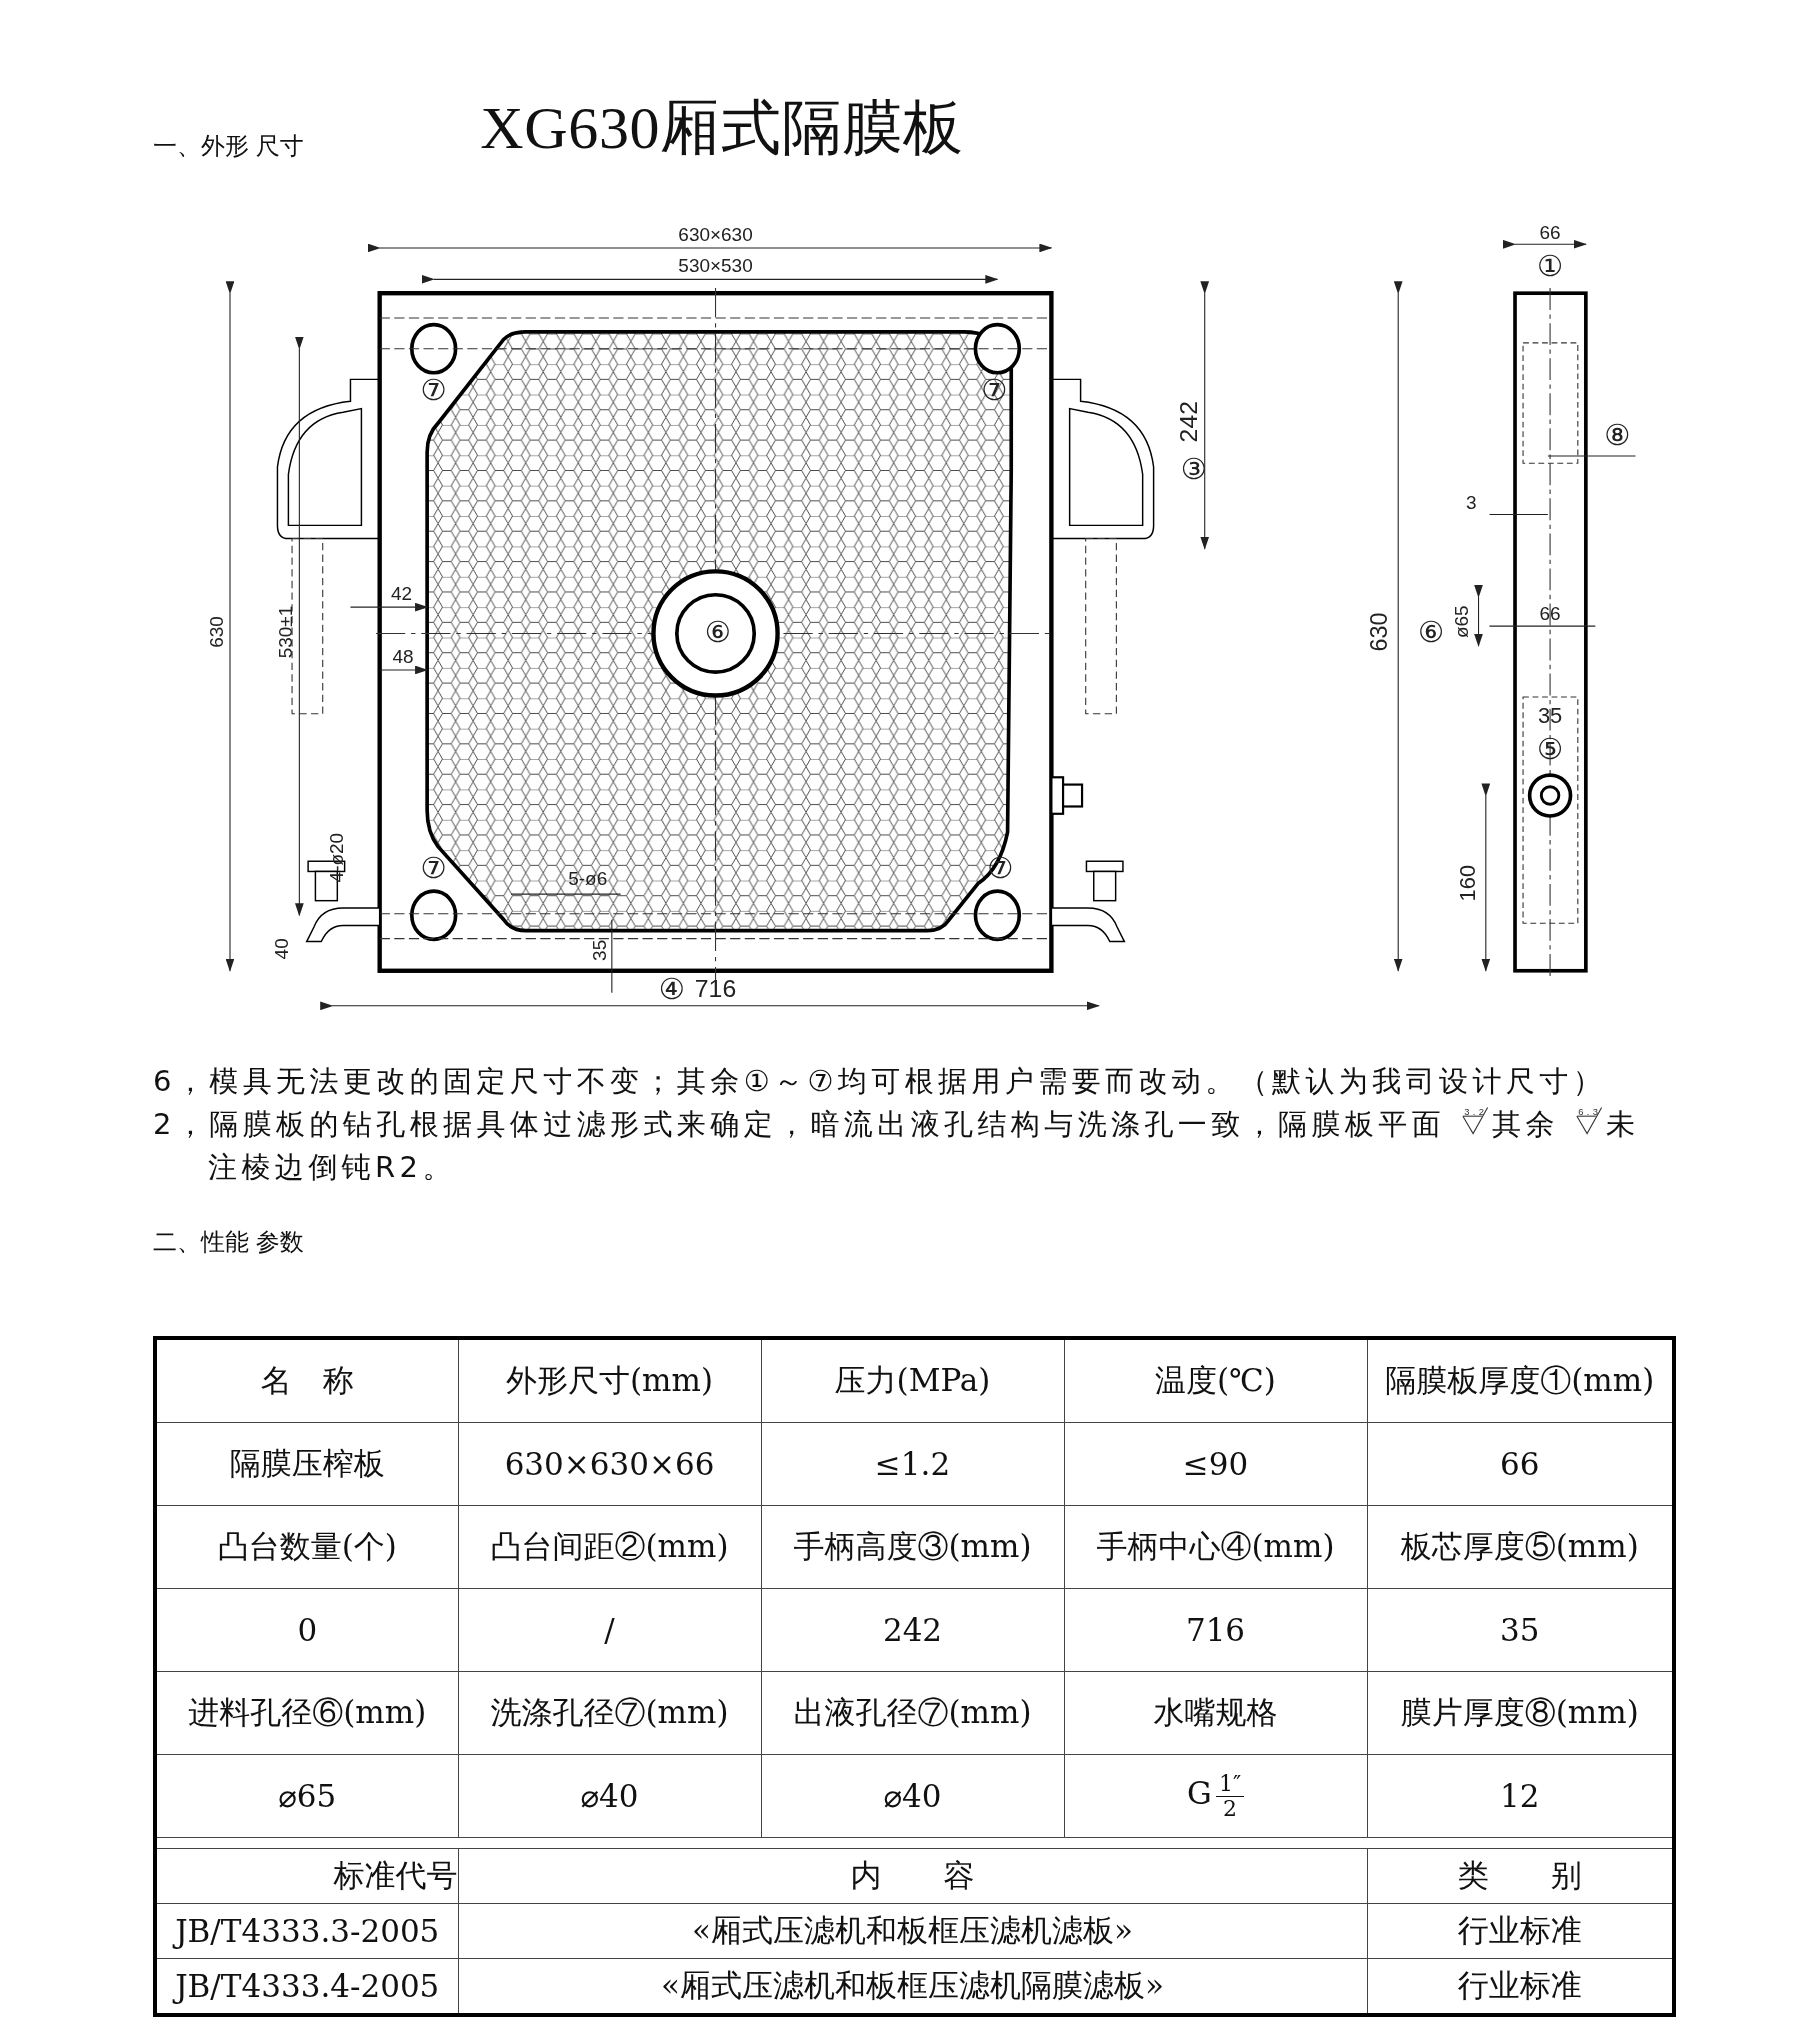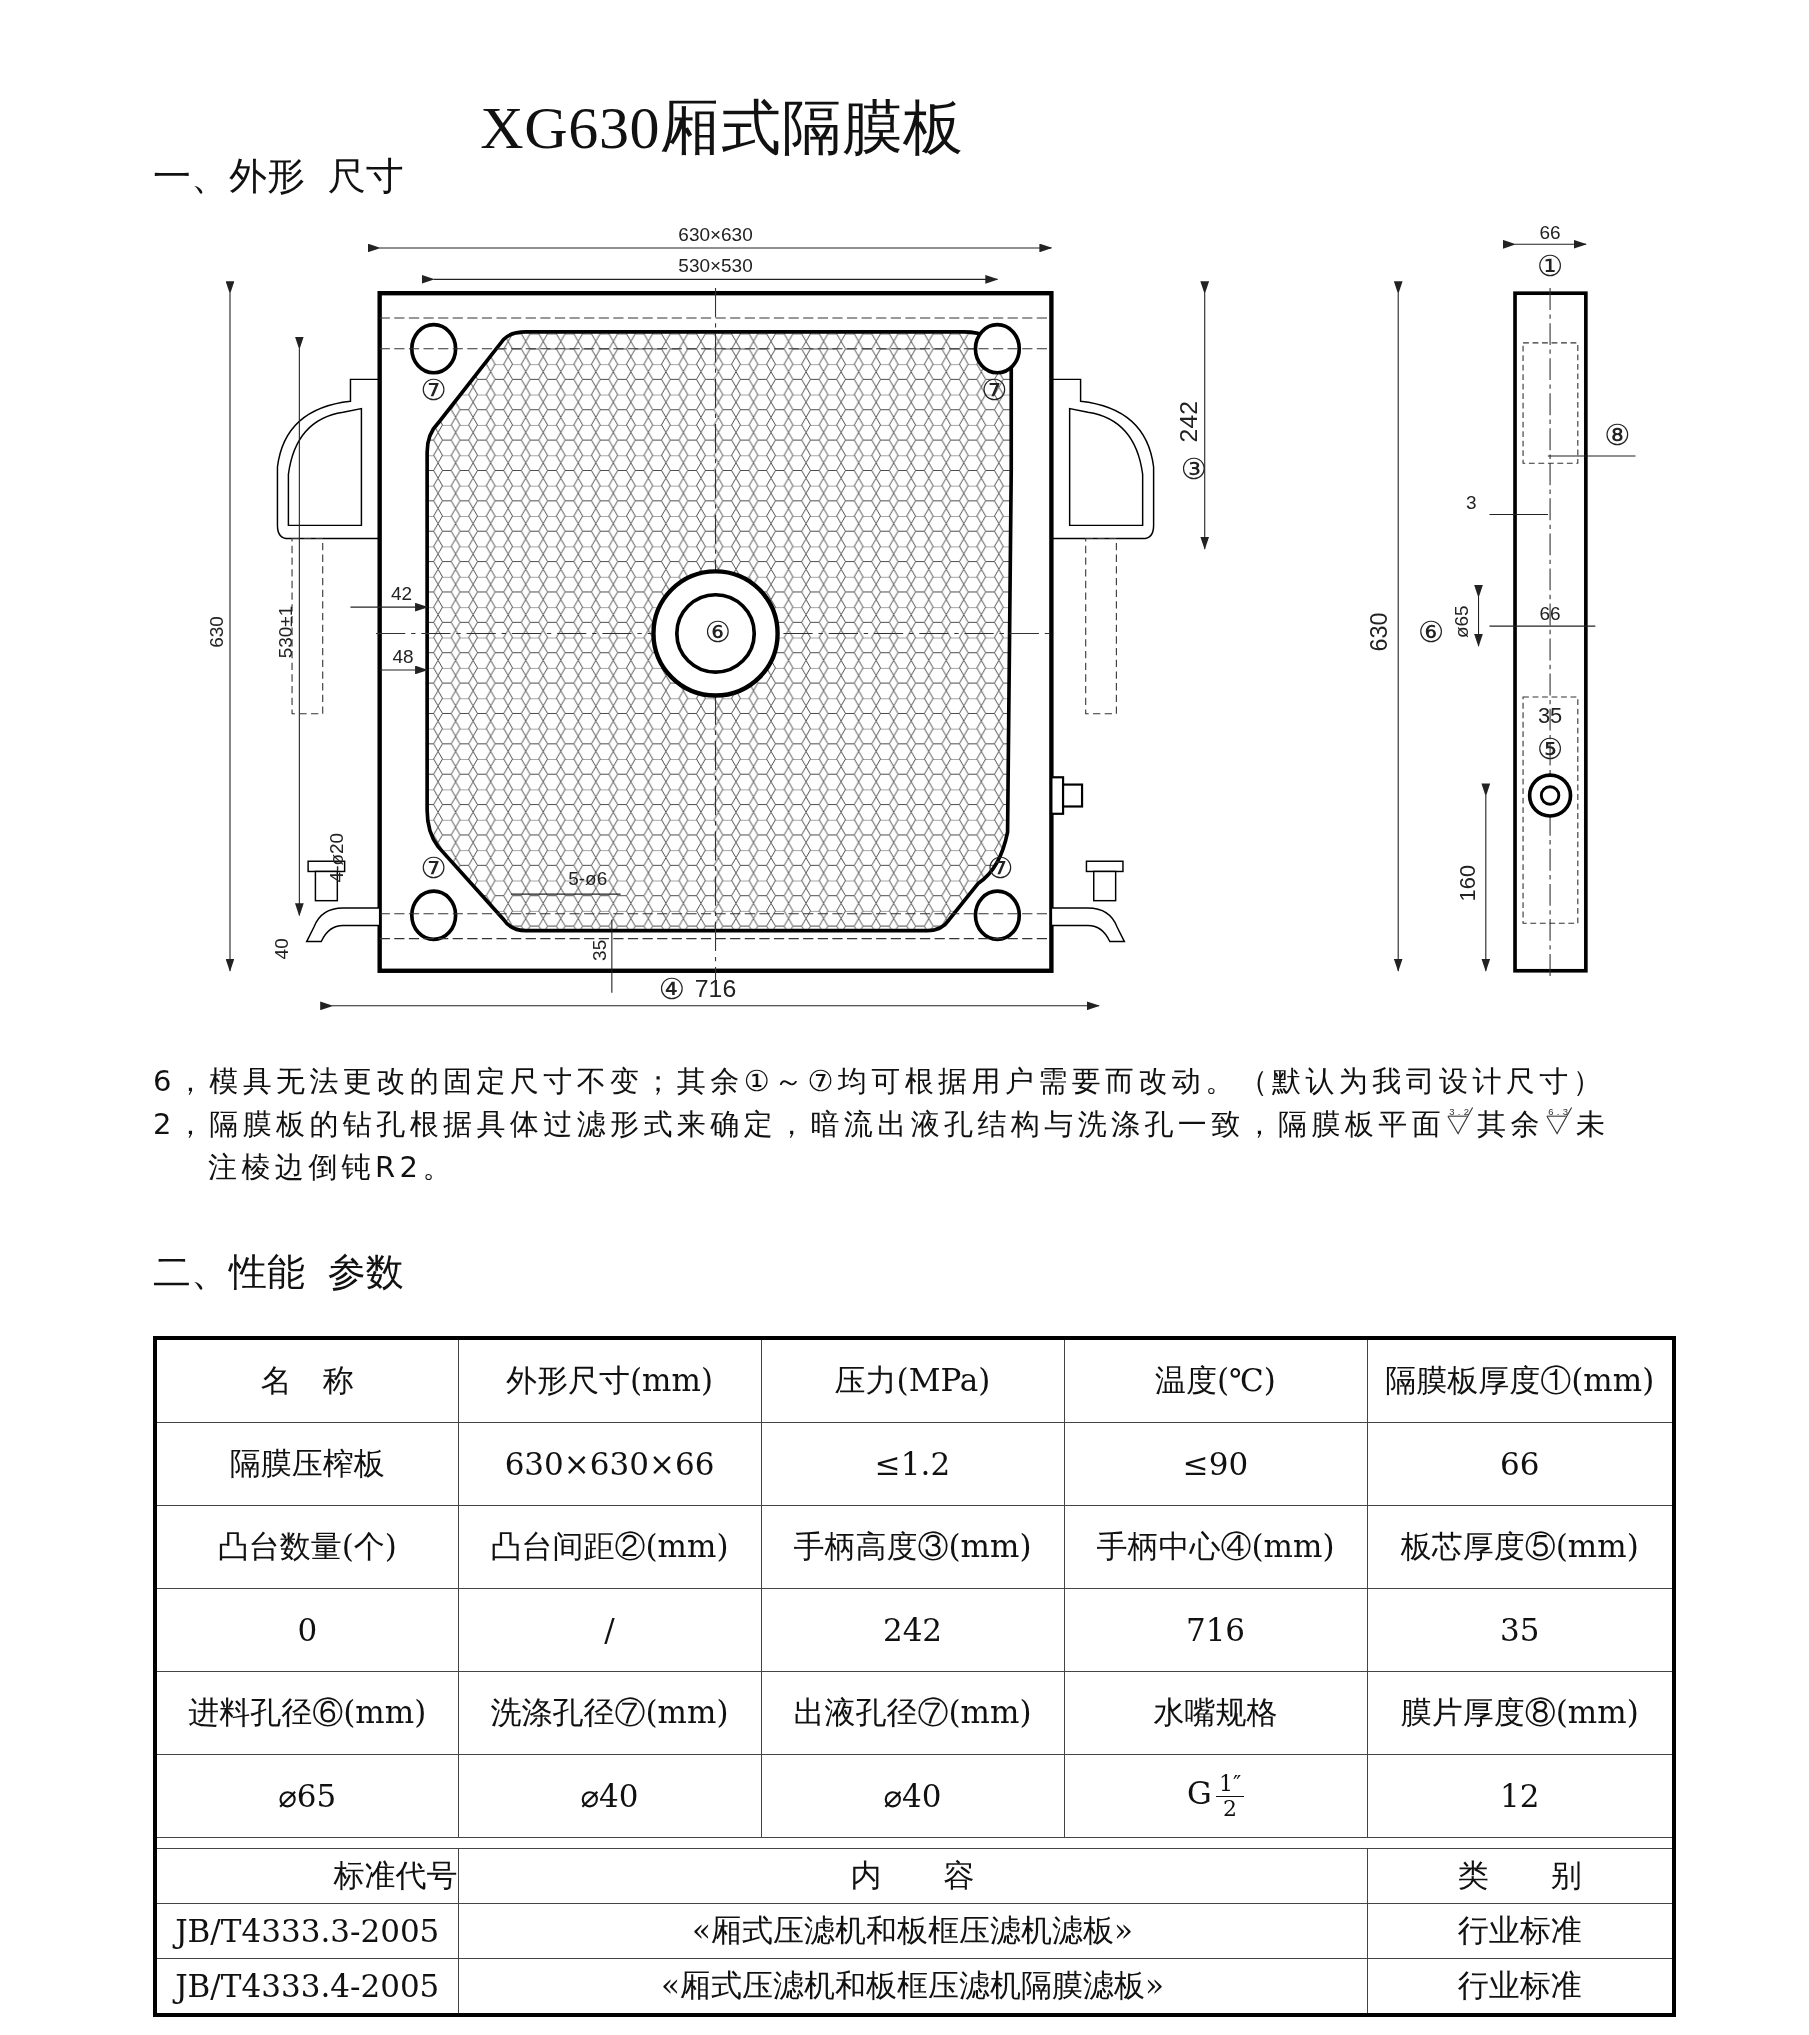--- a/index.html
+++ b/index.html
@@ -1,21 +1,21 @@
 <!DOCTYPE html>
 <html style="font-size:11.7px"><head>
 <meta charset="utf-8">
 <style>
   html,body{margin:0;padding:0;background:#fff;}
   body{width:1810px;height:2035px;position:relative;overflow:hidden;font-family:"DejaVu Serif","Liberation Serif",serif;color:#111;}
   .abs{position:absolute;}
   .title{left:0;width:1444px;top:88px;text-align:center;font-size:60px;font-family:"Liberation Serif","DejaVu Serif",serif;letter-spacing:0.7px;}
-  .sec{font-size:38px;font-family:Liberation Mono, monospace;margin-top:21px;}
+  .sec{font-size:24px;font-family:Liberation Sans, sans-serif;}
   .note{font-size:29px;left:153px;font-family:"DejaVu Sans","Liberation Sans",sans-serif;letter-spacing:4.4px;white-space:nowrap;}
-  .rough{display:inline-block;position:relative;width:32px;height:32px;vertical-align:-4.4px;}
+  .rough{display:inline-block;position:relative;width:32px;height:32px;vertical-align:-4.4px;margin-left:15px;}
   .rough svg{position:absolute;left:0;top:0;}
   svg text{font-family:"Liberation Sans","DejaVu Sans",sans-serif;}
   table.spec{position:absolute;left:153px;top:1336px;width:1518px;border-collapse:collapse;border:4.4px solid #000;table-layout:fixed;padding-left:36px;}
   table.spec td{border:1.5px solid #444;text-align:center;font-size:31px;height:82px;padding:0;font-family:"DejaVu Serif","Liberation Serif",serif;}
   table.spec tr.gap td{height:10.2px;border-left:none;border-right:none;}
   table.spec tr.std td{height:54px;font-size:31px;}
   table.spec td.left{text-align:right;padding-left:4.4px;}
   .frac{display:inline-block;vertical-align:middle;text-align:center;font-size:22px;line-height:23.4px;margin-left:4.4px;}
   .frac .n{border-bottom:1.5px solid #111;padding:0 2.9px;}
 </style>

